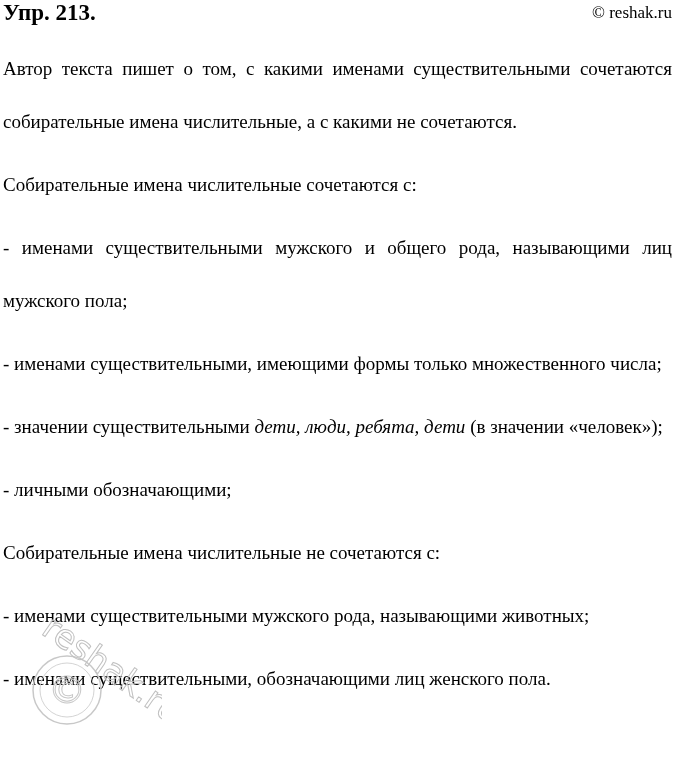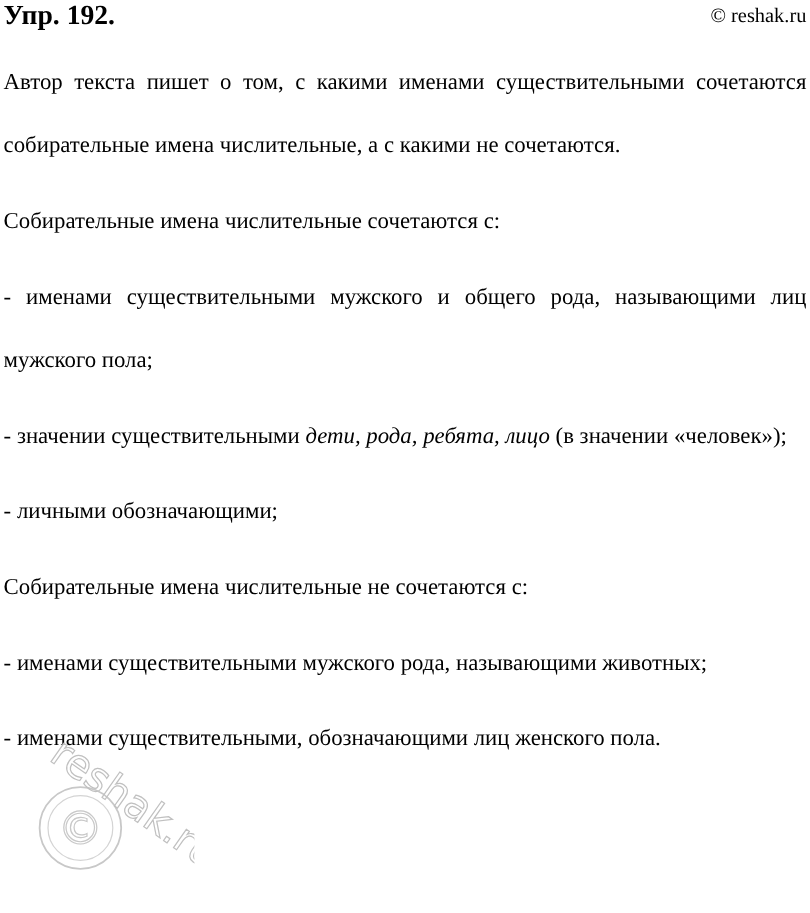--- a/index.html
+++ b/index.html
@@ -12,31 +12,32 @@
   .content { position: absolute; top: 42px; left: 3px; width: 669px; }
   p { margin: 0 0 10px 0; font-size: 19px; line-height: 53px; text-align: justify; }
   .it { font-style: italic; }
   .b { font-weight: normal; }
   .watermark { position: absolute; left: 22px; top: 585px; width: 140px; height: 150px; pointer-events: none; }
 </style>
 </head>
 <body>
 
 <div class="header">
-  <span class="title">Упр. 192.</span>
+  <span class="title">Упр. 213.</span>
   <span class="brand">© reshak.ru</span>
 </div>
 
 <div class="content">
   <p>Автор текста пишет о том, с какими именами существительными сочетаются собирательные имена числительные, а с какими не сочетаются.</p>
 
   <p><span>Собирательные имена числительные </span><span class="b">сочетаются</span><span> с:</span></p>
 
   <p>- именами существительными мужского и общего рода, называющими лиц мужского пола;</p>
-  <p><span>- значении существительными </span><span class="it">дети, рода, ребята, лицо</span><span> (в значении «человек»);</span></p>
+  <p>- именами существительными, имеющими формы только множественного числа;</p>
+  <p><span>- значении существительными </span><span class="it">дети, люди, ребята, дети</span><span> (в значении «человек»);</span></p>
   <p>- личными обозначающими;</p>
 
   <p><span>Собирательные имена числительные </span><span class="b">не сочетаются</span><span> с:</span></p>
 
   <p>- именами существительными мужского рода, называющими животных;</p>
   <p>- именами существительными, обозначающими лиц женского пола.</p>
 </div>
 
 <svg class="watermark" viewBox="0 0 140 150">
   <circle cx="45" cy="105" r="34" fill="none" stroke="#c8c8c8" stroke-width="1.5"></circle>

